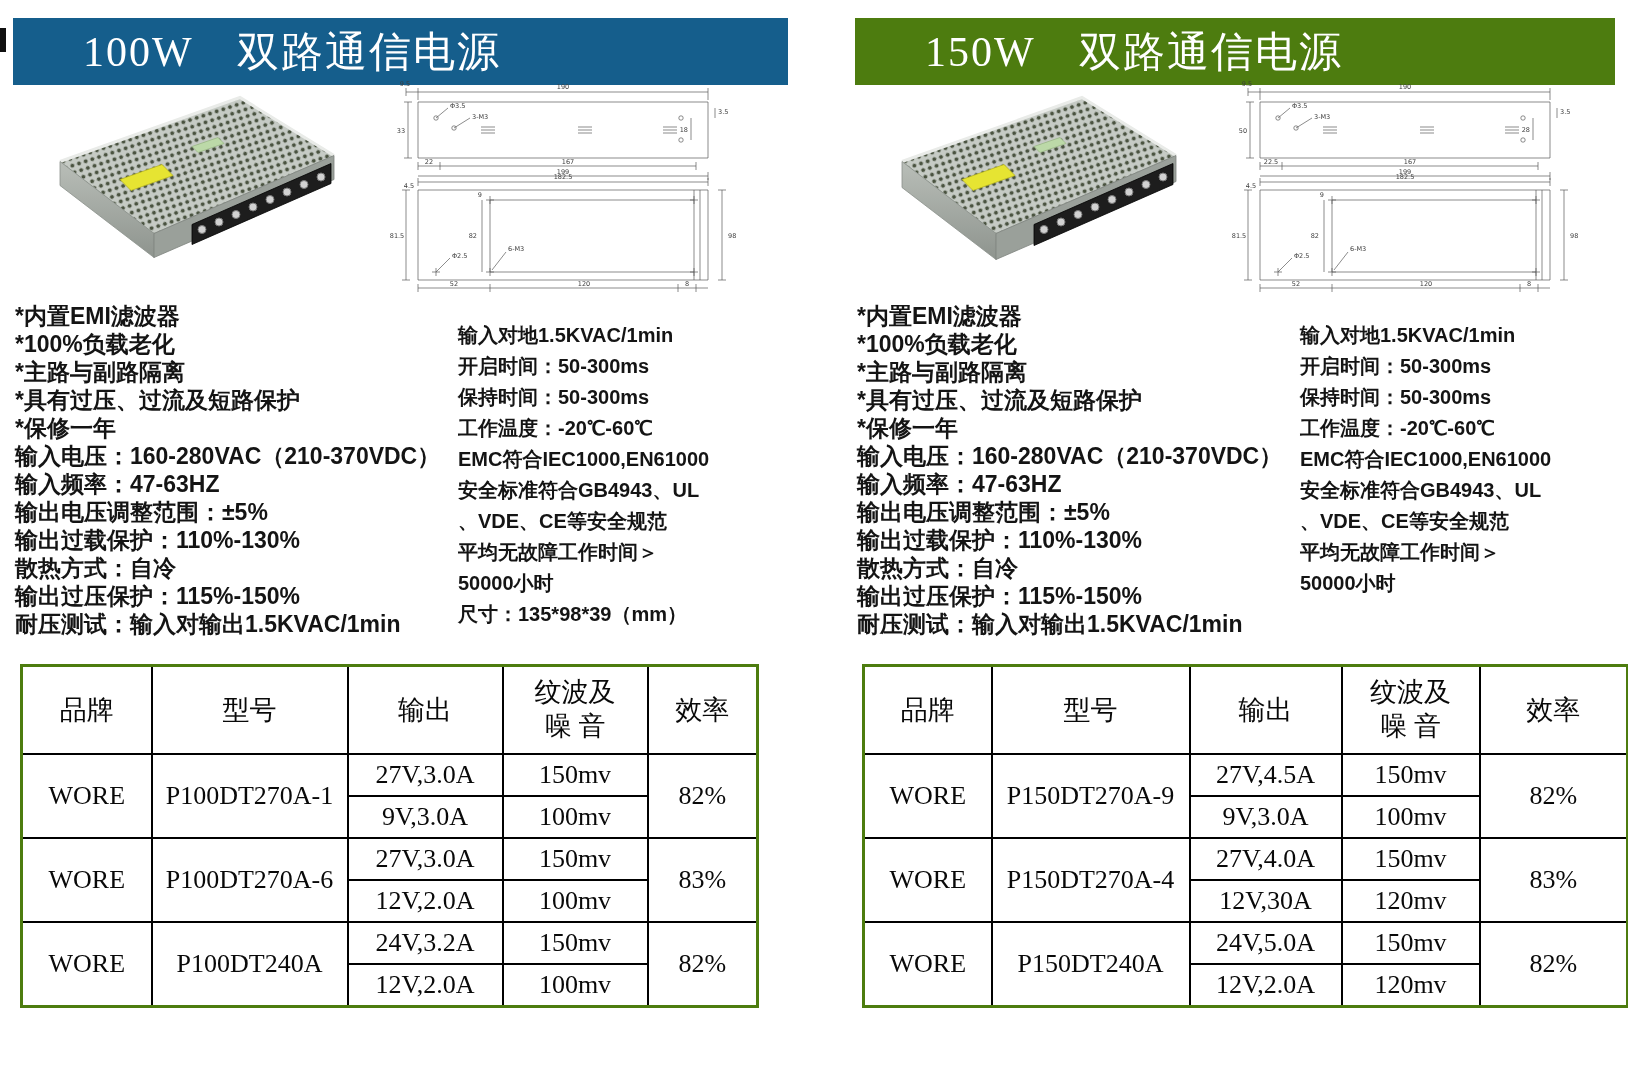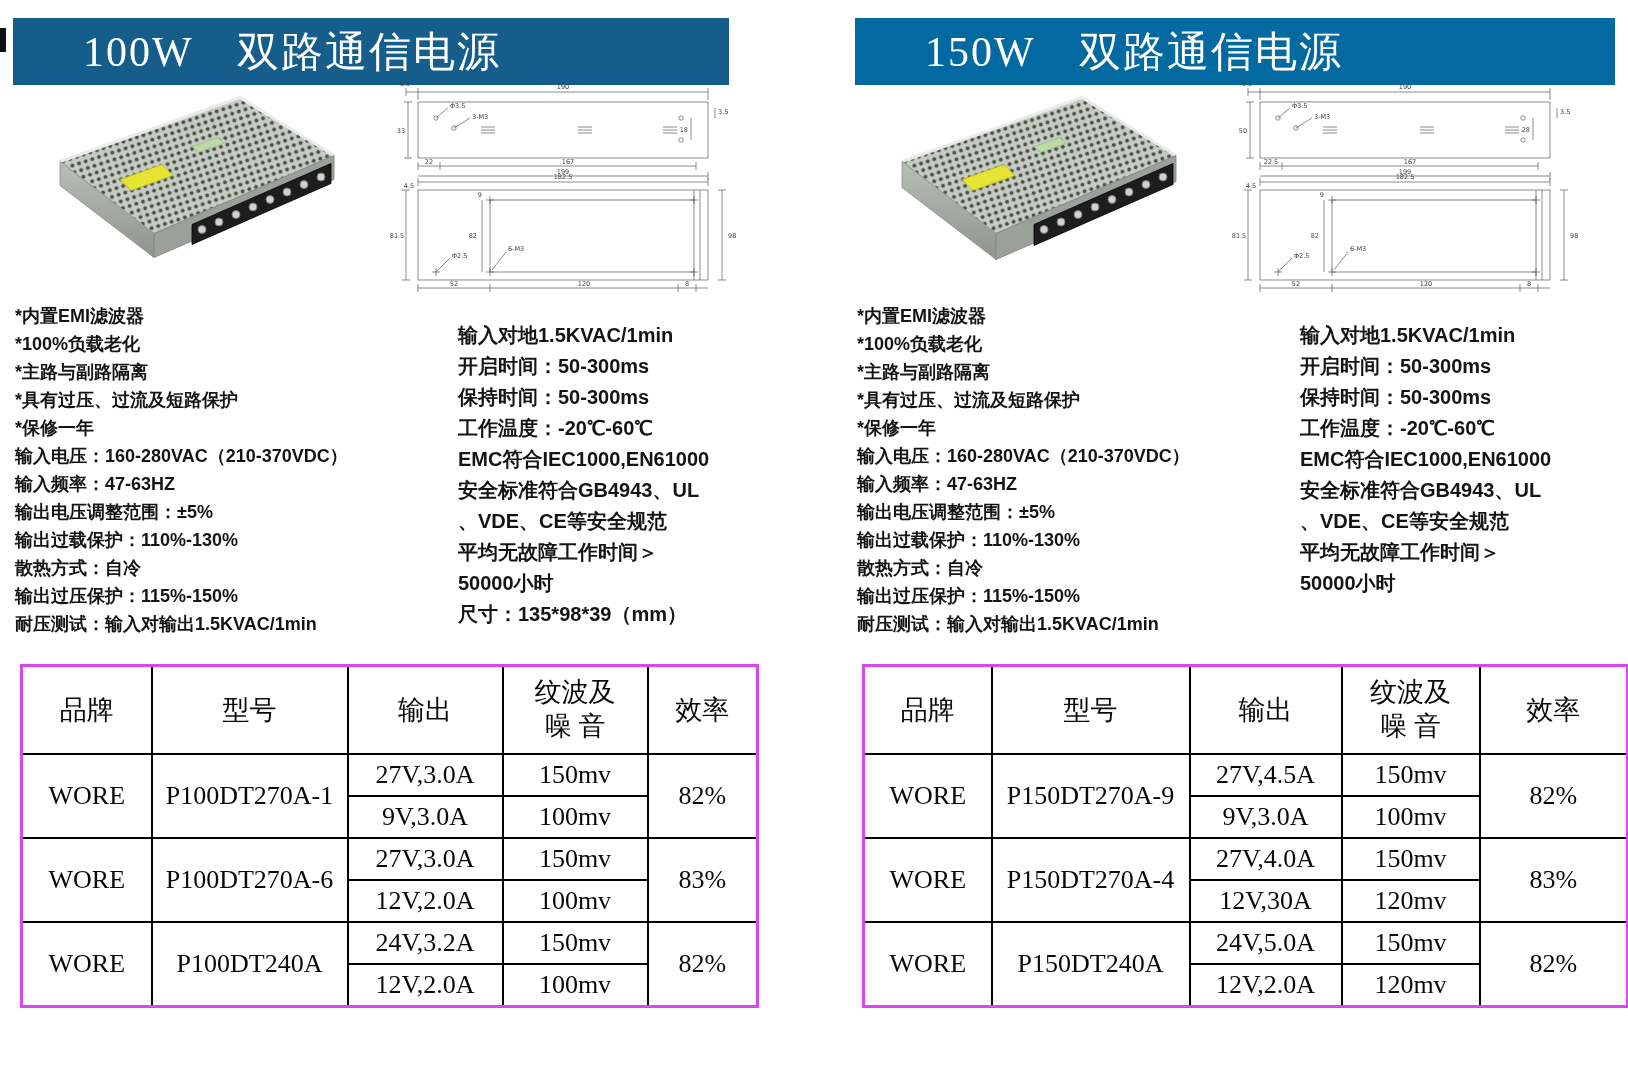--- a/index.html
+++ b/index.html
@@ -7,44 +7,44 @@
     width:1628px;height:1080px;background:#ffffff;position:relative;overflow:hidden;
     font-family:"Liberation Sans",sans-serif;color:#111;
   }
   .panel{position:absolute;top:0;width:790px;height:1080px}
   #panel-left{left:0}
   #panel-right{left:842px}
 
   .edge-mark{position:absolute;left:0;top:28px;width:6px;height:24px;background:#101010}
 
   .bar{
-    position:absolute;left:13px;top:18px;height:67px;width:716px;
+    position:absolute;left:13px;top:18px;height:67px;width:775px;
     color:#fff;display:flex;align-items:center;
     font-family:"Liberation Serif",serif;font-size:42px;letter-spacing:2px;
   }
   .bar .title{margin-left:70px;white-space:nowrap}
   .bar.w760{width:760px}
 
   .photo{position:absolute;left:42px;top:80px;width:300px;height:212px}
   .drawing{position:absolute;left:378px;top:78px;width:385px;height:222px}
 
   .features{
     position:absolute;left:15px;top:302px;
-    font-size:18px;font-weight:700;line-height:28px;white-space:nowrap;color:#141414;
+    font-size:23px;font-weight:700;line-height:28px;white-space:nowrap;color:#141414;
   }
   .specs{
     position:absolute;left:458px;top:320px;
     font-size:20px;font-weight:700;line-height:31px;white-space:nowrap;color:#141414;
   }
 
   .table-wrap{position:absolute;left:20px;top:664px}
   table.spec{
     border-collapse:collapse;table-layout:fixed;
     font-family:"Liberation Serif",serif;color:#090909;
-    border:3px solid #d946ef;
+    border:3px solid #4d7c0f;
   }
   table.spec td{border:2px solid #000;text-align:center;vertical-align:middle;padding:0 2px;overflow:hidden}
   tr.hrow td{height:86px;font-size:27px}
   tr.drow td{height:40px;font-size:26px}
   .prewrap{white-space:pre-line;line-height:1.25}
 
   
   .dwg line, .dwg rect, .dwg path, .dwg circle, .dwg polyline{
     stroke:#5a5a5a;stroke-width:0.7;fill:none;vector-effect:non-scaling-stroke;
   }
@@ -273,21 +273,21 @@
           <td>12V,2.0A</td>
           <td>100mv</td>
         </tr>
       </tbody>
     </table>
   </div>
 </div>
 
 <div class="panel" id="panel-right">
 
-  <div class="bar w760" style="background: #0369a1;">
+  <div class="bar w760" style="background: #4d7c0f;">
     <span class="title">150W　双路通信电源</span>
   </div>
 
   <svg class="photo ph" viewBox="0 0 300 205">
     <polygon points="18,78 198,14 292,72 112,150" fill="url(#holes)" stroke="#99a099"></polygon>
     <polyline points="18,78 198,14 292,72" fill="none" stroke="#e9ebe8" stroke-width="3"></polyline>
     <polygon points="18,78 112,150 112,176 18,104" fill="url(#caseSide)" stroke="#8a908a"></polygon>
     <polygon points="112,150 292,72 292,98 112,176" fill="#9aa09a" stroke="#7d837d"></polygon>
     <polygon points="150,141 289,80 289,101 150,162" fill="#1d1d1d" stroke="#000"></polygon>
     <circle cx="160" cy="146" r="4" fill="#d2d2d2" stroke="#777"></circle>

